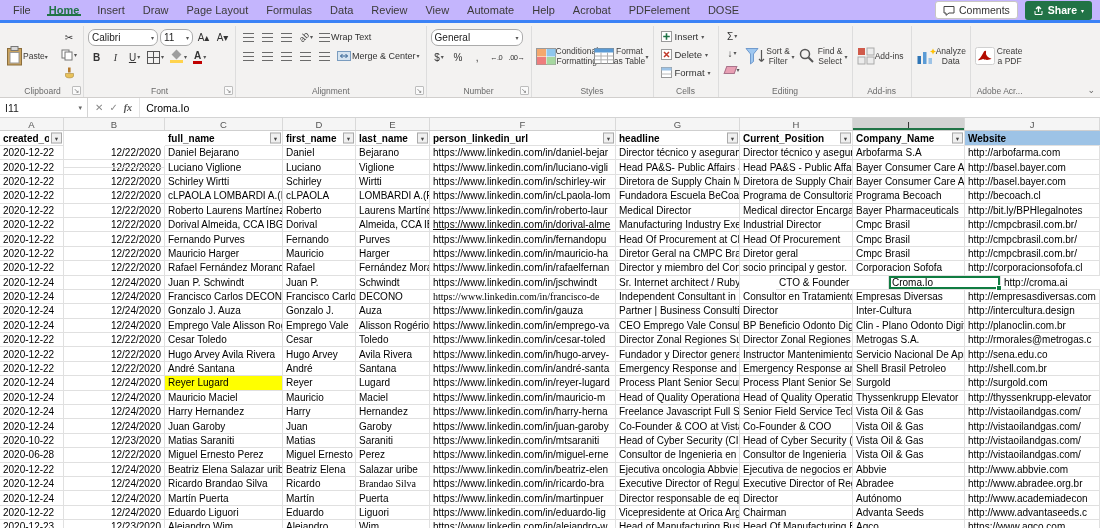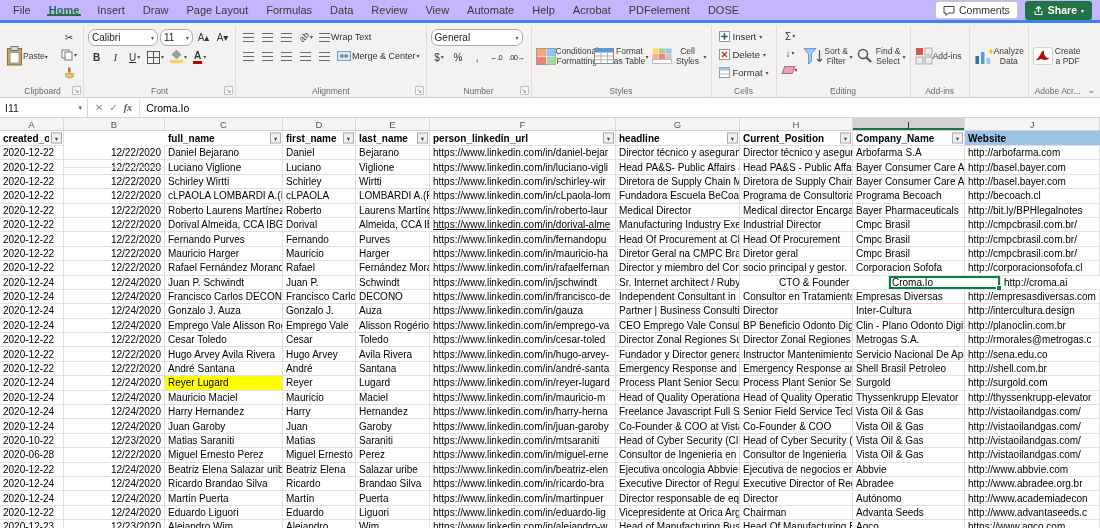--- a/index.html
+++ b/index.html
@@ -293,35 +293,20 @@
                 <rect x="0.5" y="0.5" width="19" height="4" fill="#5b9bd5"></rect>
                 <line x1="7" y1="4.5" x2="7" y2="15.5" stroke="#b0b0b0"></line>
                 <line x1="13.5" y1="4.5" x2="13.5" y2="15.5" stroke="#b0b0b0"></line>
                 <line x1="0.5" y1="8" x2="19.5" y2="8" stroke="#b0b0b0"></line>
                 <line x1="0.5" y1="11.8" x2="19.5" y2="11.8" stroke="#b0b0b0"></line>
               </svg>
             </span>
           <span>Format as Table</span>
           <span class="caret">▾</span>
         </div>
-        <div class="bigbtn w54">
-          <span class="bicon">
-              <svg width="20" height="16">
-                <rect x="0.5" y="0.5" width="6" height="5" fill="#ffd966"></rect>
-                <rect x="7" y="0.5" width="6" height="5" fill="#a9d08e"></rect>
-                <rect x="13.5" y="0.5" width="6" height="5" fill="#9dc3e6"></rect>
-                <rect x="0.5" y="6" width="6" height="5" fill="#f4b183"></rect>
-                <rect x="7" y="6" width="6" height="5" fill="#ff7c80"></rect>
-                <rect x="13.5" y="6" width="6" height="5" fill="#c9c9c9"></rect>
-                <rect x="0.5" y="11.5" width="19" height="4" fill="#fff" stroke="#bbb"></rect>
-              </svg>
-            </span>
-          <span>Cell Styles</span>
-          <span class="caret">▾</span>
-        </div>
       </div>
       <div class="rgroup-label"><span>Styles</span></div>
     </div>
 
     <div class="rgroup">
       <div class="rcol" style="gap:1px;padding-top:1px">
         <span class="rowbtn">
             <svg width="11" height="11">
               <rect x="0.5" y="0.5" width="10" height="10" fill="#fff" stroke="#999"></rect>
               <path d="M5.5 2.2 v6.6 M2.2 5.5 h6.6" stroke="#1e7145" stroke-width="1.6"></path>
@@ -624,21 +609,21 @@
           <div class="gc" style="width: 113px; margin-left: 36px;">CTO &amp; Founder</div>
           <div class="gc selcell" style="width: 112px;">Croma.Io</div>
           <div class="gc" style="width: 135px;">http://croma.ai</div>
         </div>
         <div class="gr">
           <div class="gc" style="width: 64px;">2020-12-24</div>
           <div class="gc right" style="width: 101px;">12/24/2020</div>
           <div class="gc" style="width: 118px;">Francisco Carlos DECONO</div>
           <div class="gc" style="width: 73px;">Francisco Carlos</div>
           <div class="gc" style="width: 74px;">DECONO</div>
-          <div class="gc" style="width: 186px;">https://www.linkedin.com/in/francisco-de</div>
+          <div class="gc" style="width: 186px; font-family: Liberation Serif, serif;">https://www.linkedin.com/in/francisco-de</div>
           <div class="gc" style="width: 124px;">Independent Consultant in S</div>
           <div class="gc" style="width: 113px;">Consultor en Tratamiento</div>
           <div class="gc" style="width: 112px;">Empresas Diversas</div>
           <div class="gc" style="width: 135px;">http://empresasdiversas.com</div>
         </div>
         <div class="gr">
           <div class="gc" style="width: 64px;">2020-12-24</div>
           <div class="gc right" style="width: 101px;">12/24/2020</div>
           <div class="gc" style="width: 118px;">Gonzalo J. Auza</div>
           <div class="gc" style="width: 73px;">Gonzalo J.</div>
@@ -779,21 +764,21 @@
           <div class="gc" style="width: 124px;">Ejecutiva oncologia Abbvie (</div>
           <div class="gc" style="width: 113px;">Ejecutiva de negocios en o</div>
           <div class="gc" style="width: 112px;">Abbvie</div>
           <div class="gc" style="width: 135px;">http://www.abbvie.com</div>
         </div>
         <div class="gr">
           <div class="gc" style="width: 64px;">2020-12-24</div>
           <div class="gc right" style="width: 101px;">12/24/2020</div>
           <div class="gc" style="width: 118px;">Ricardo Brandao Silva</div>
           <div class="gc" style="width: 73px;">Ricardo</div>
-          <div class="gc" style="width: 74px;">Brandao Silva</div>
+          <div class="gc" style="width: 74px; font-family: Liberation Serif, serif;">Brandao Silva</div>
           <div class="gc" style="width: 186px;">https://www.linkedin.com/in/ricardo-bra</div>
           <div class="gc" style="width: 124px;">Executive Director of Regula</div>
           <div class="gc" style="width: 113px;">Executive Director of Regu</div>
           <div class="gc" style="width: 112px;">Abradee</div>
           <div class="gc" style="width: 135px;">http://www.abradee.org.br</div>
         </div>
         <div class="gr">
           <div class="gc" style="width: 64px;">2020-12-24</div>
           <div class="gc right" style="width: 101px;">12/24/2020</div>
           <div class="gc" style="width: 118px;">Martín Puerta</div>

